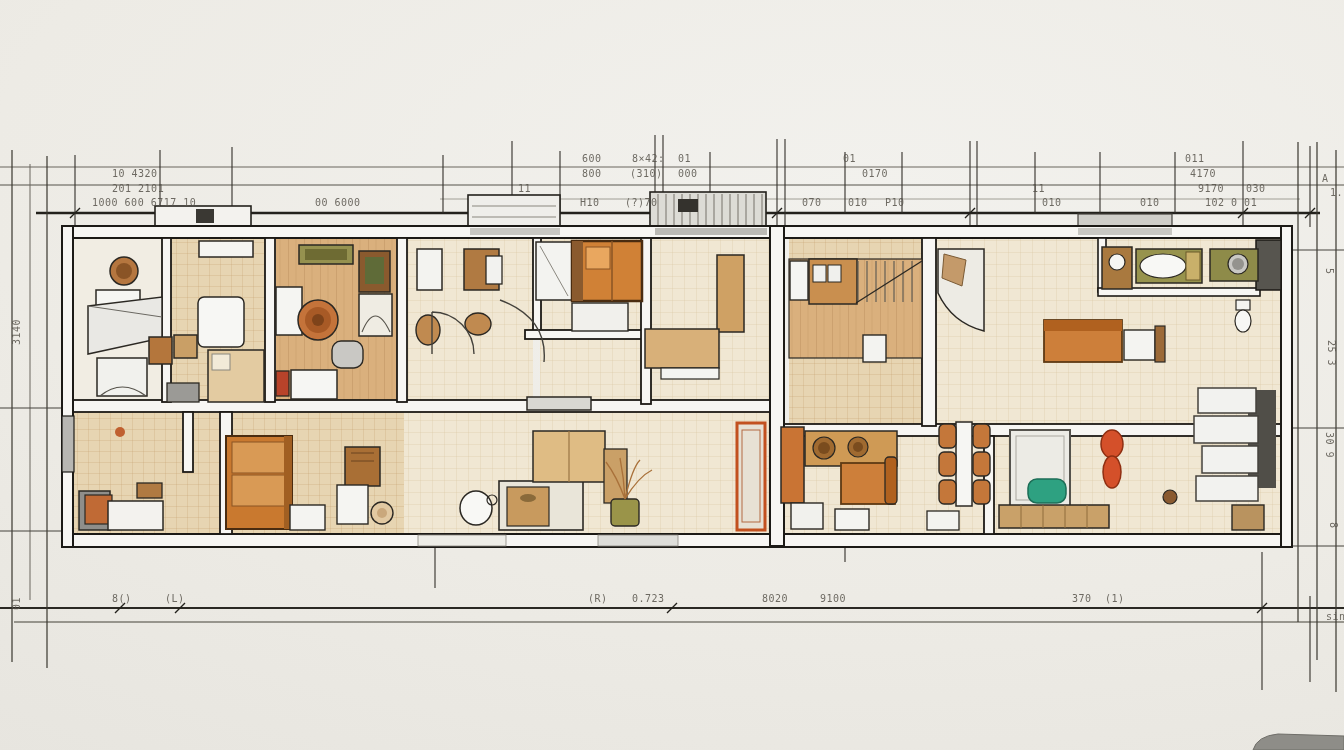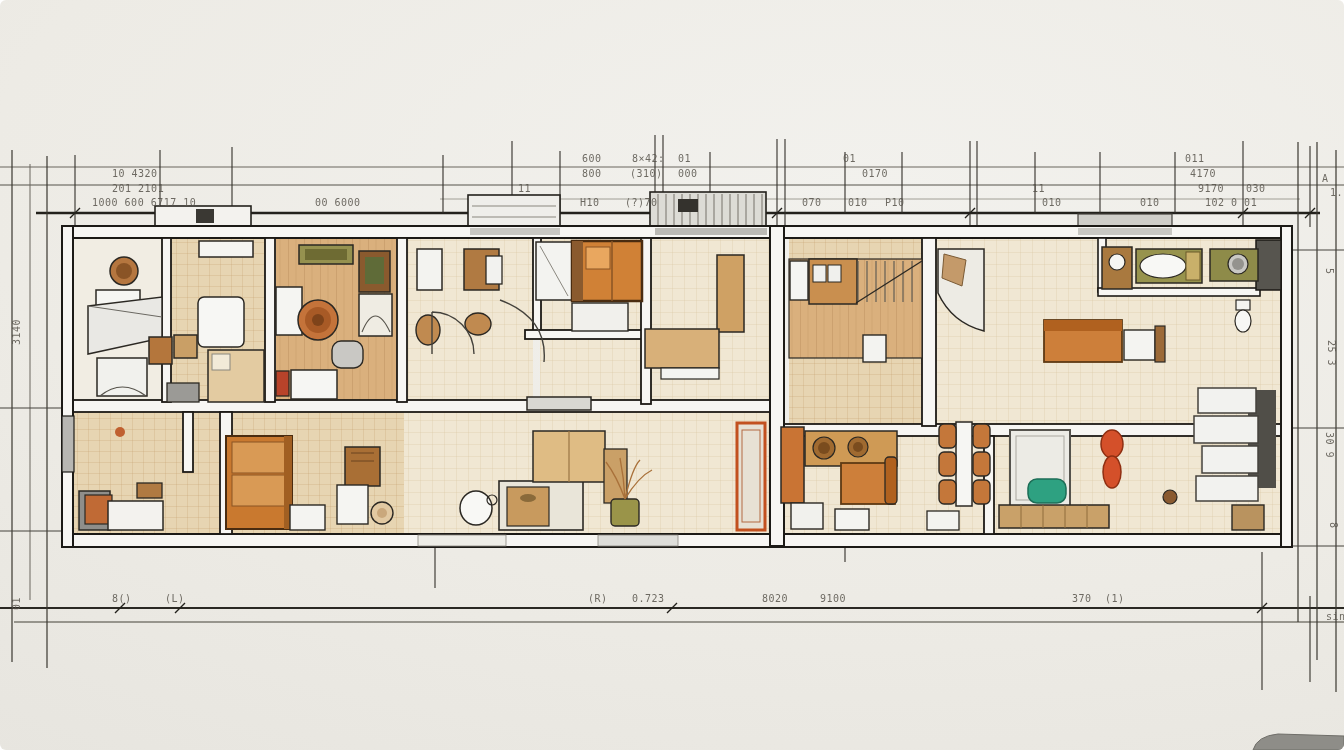--- a/index.html
+++ b/index.html
@@ -1,18 +1,18 @@
 <!DOCTYPE html>
 <html><head>
 <meta charset="utf-8">
 <style>
   html,body{margin:0;padding:0;}
   .stage{position:relative;width:1344px;height:750px;overflow:hidden;
     background:radial-gradient(120% 100% at 65% 25%, #f2f1ed 0%, #edebe5 55%, #e6e4de 100%);
-    font-family:"DejaVu Sans","Liberation Sans",sans-serif;border-radius:6px;}
+    font-family:"DejaVu Sans","Liberation Sans",sans-serif;}
   svg{display:block;}
   text.dim{font-family:"DejaVu Sans Mono","Liberation Mono",monospace;
     font-size:10px;fill:#57534b;letter-spacing:.5px;opacity:.85;}
 </style>
 </head>
 <body>
 
 <div class="stage">
   <svg id="plan-svg" width="1344" height="750" viewBox="0 0 1344 750">
     <defs>

